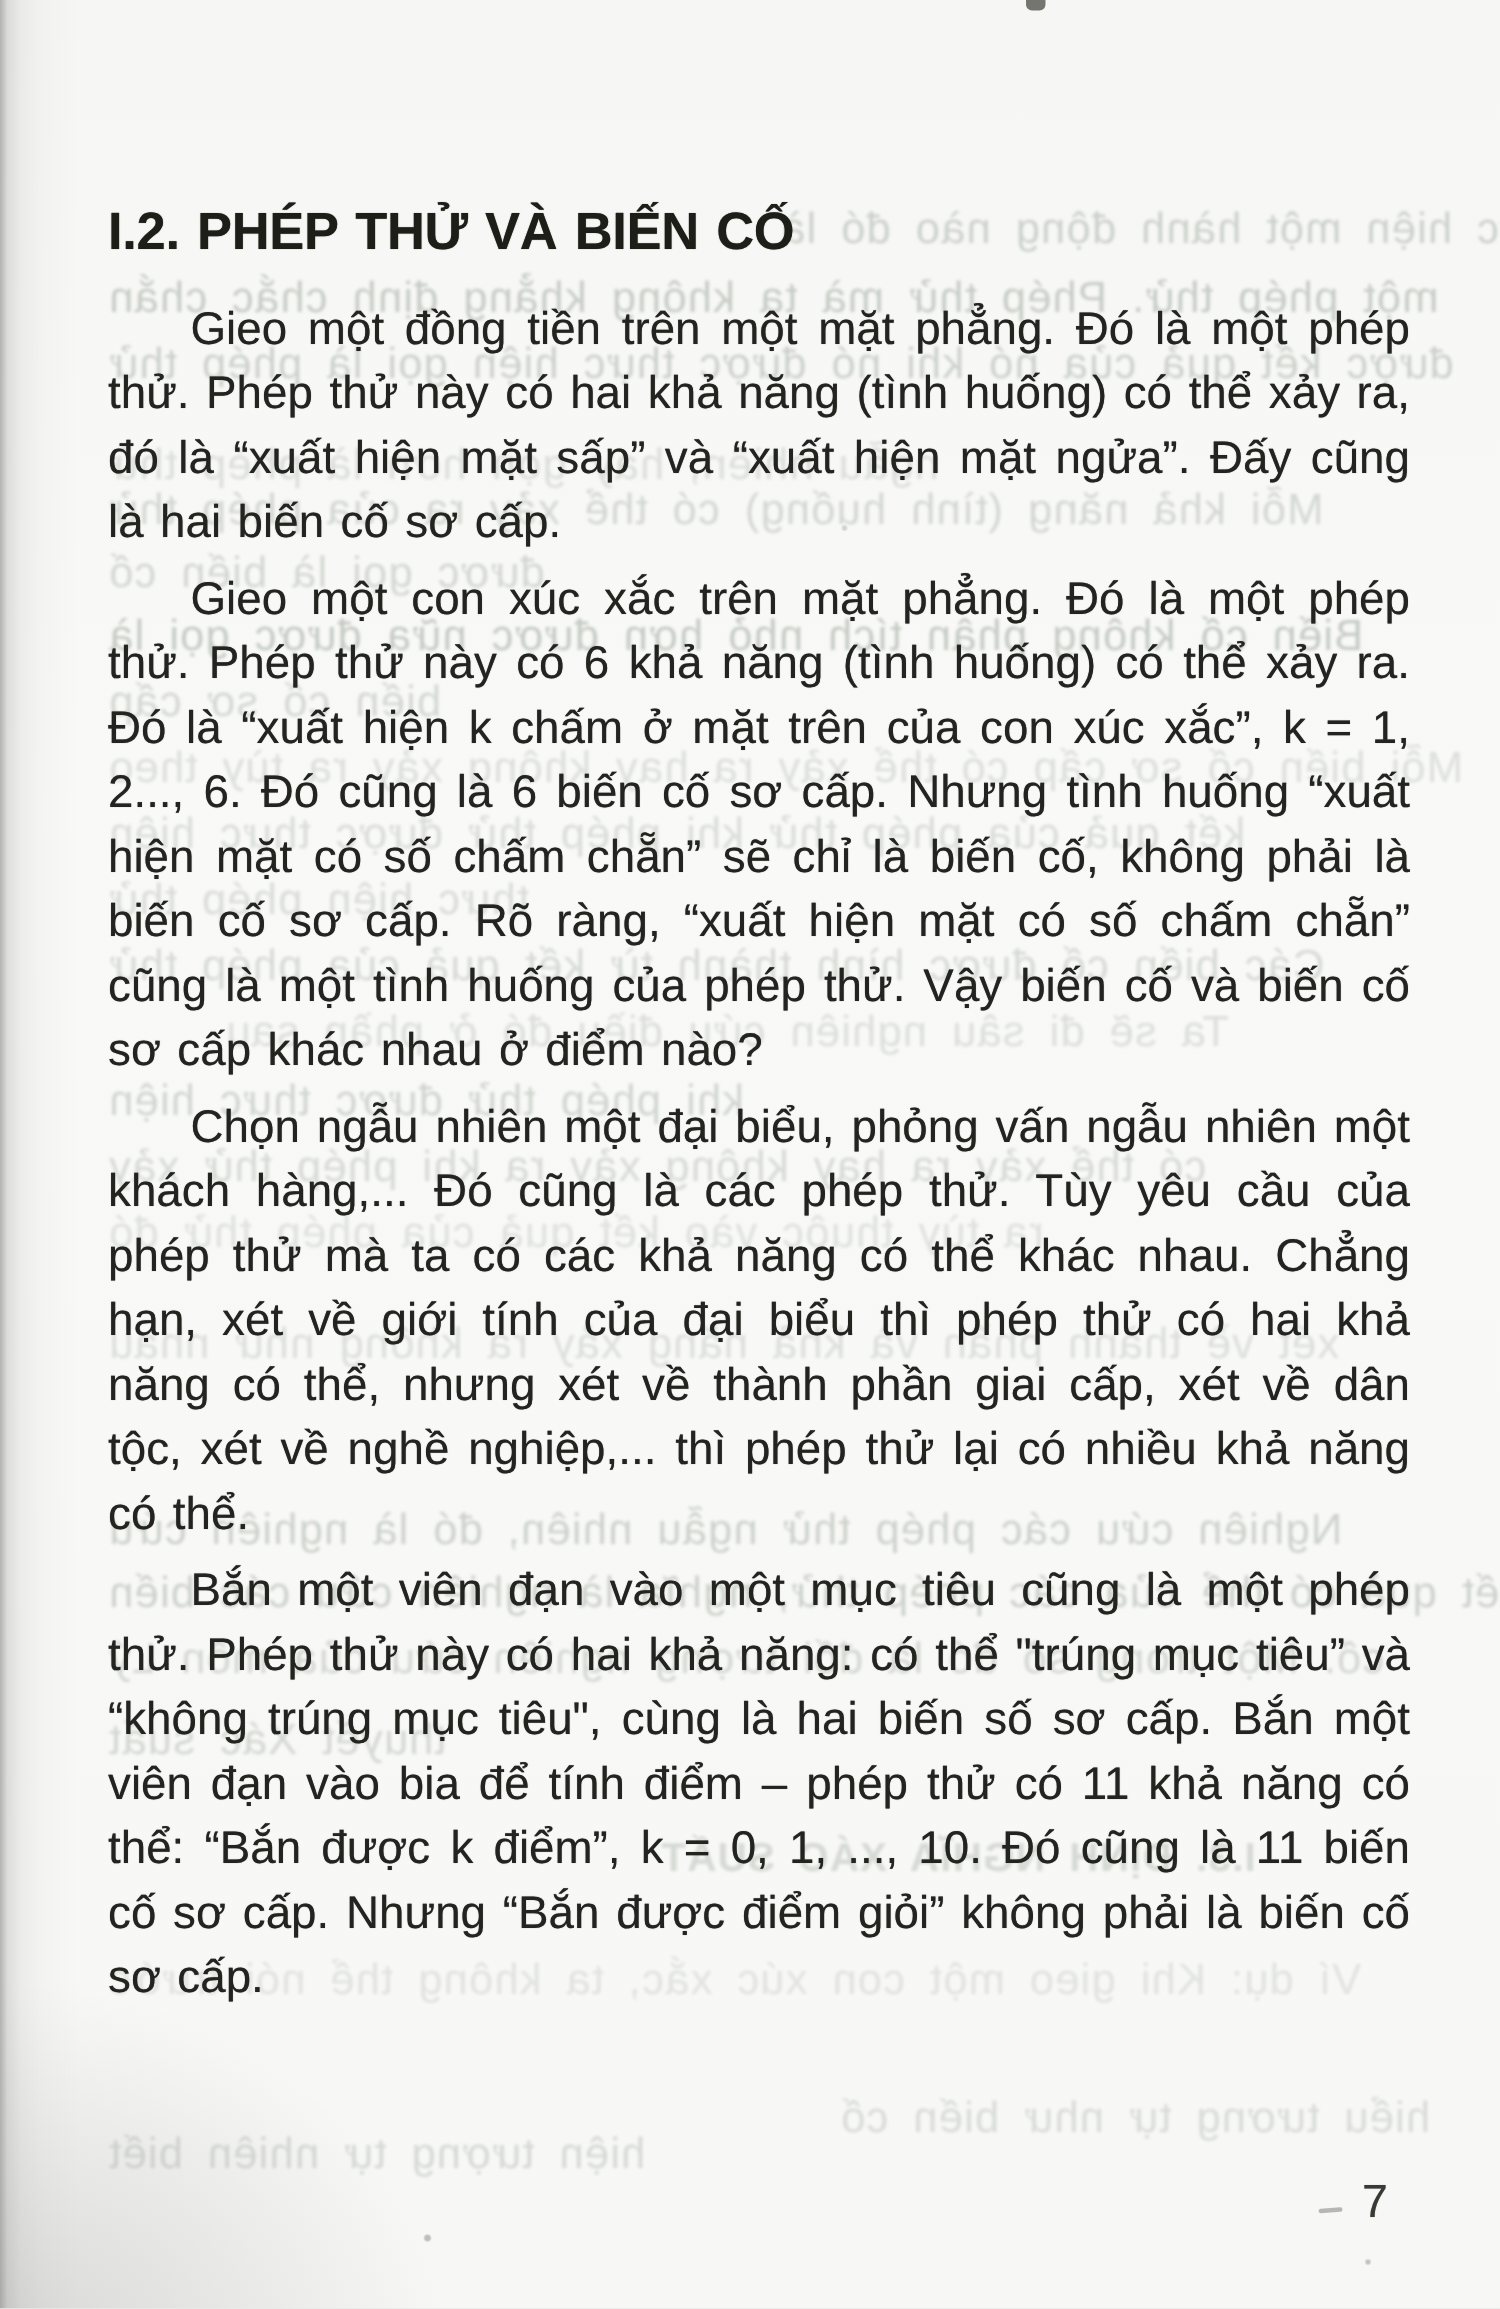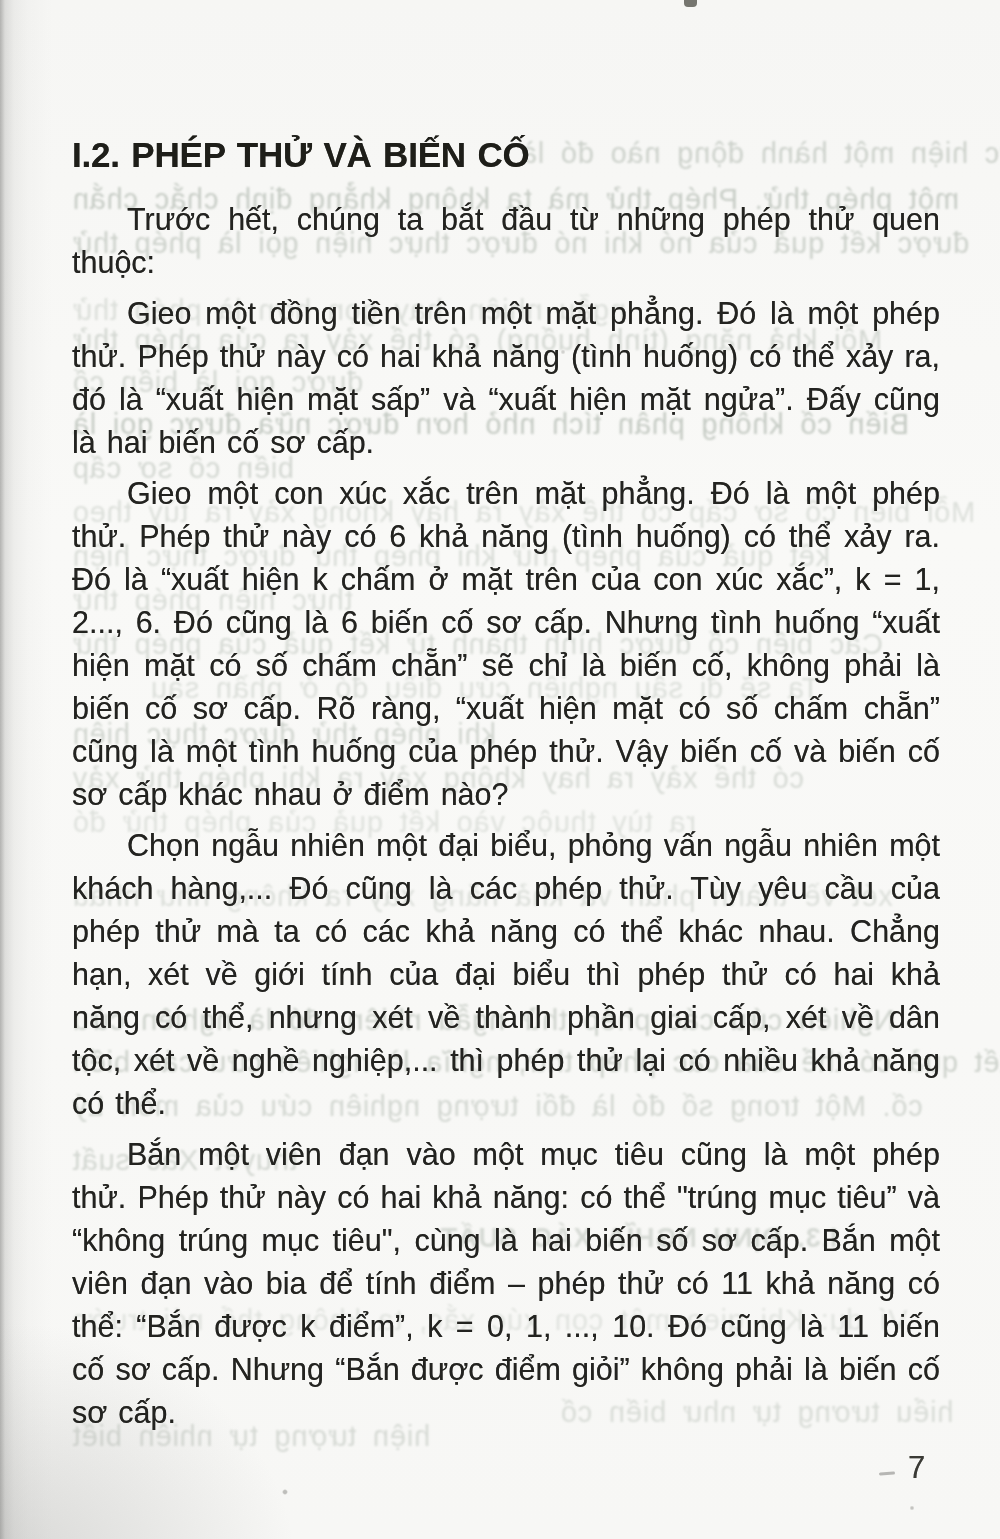--- a/index.html
+++ b/index.html
@@ -107,21 +107,20 @@
       <div class="bleed-line" style="top: 1300px; left: 72px; opacity: 0.16;">Ví dụ: Khi gieo một con xúc xắc, ta không thể nói trước</div>
       <div class="bleed-line" style="top: 1392px; left: 560px; opacity: 0.22;">hiểu tương tự như biến cố</div>
       <div class="bleed-line" style="top: 1416px; left: 72px; opacity: 0.24;">hiện tượng tự nhiên biết</div>
     </div>
   <div class="edge-shadow"></div>
   <div class="corner-shade"></div>
   <div class="top-mark"></div>
 
   <div class="content">
     <h1>I.2. PHÉP THỬ VÀ BIẾN CỐ</h1>
-    <p>Trước hết, chúng ta bắt đầu từ những phép thử quen thuộc:</p>
     <p>Gieo một đồng tiền trên một mặt phẳng. Đó là một phép thử. Phép thử này có hai khả năng (tình huống) có thể xảy ra, đó là “xuất hiện mặt sấp” và “xuất hiện mặt ngửa”. Đấy cũng là hai biến cố sơ cấp.</p>
     <p>Gieo một con xúc xắc trên mặt phẳng. Đó là một phép thử. Phép thử này có 6 khả năng (tình huống) có thể xảy ra. Đó là “xuất hiện k chấm ở mặt trên của con xúc xắc”, k = 1, 2..., 6. Đó cũng là 6 biến cố sơ cấp. Nhưng tình huống “xuất hiện mặt có số chấm chẵn” sẽ chỉ là biến cố, không phải là biến cố sơ cấp. Rõ ràng, “xuất hiện mặt có số chấm chẵn” cũng là một tình huống của phép thử. Vậy biến cố và biến cố sơ cấp khác nhau ở điểm nào?</p>
     <p>Chọn ngẫu nhiên một đại biểu, phỏng vấn ngẫu nhiên một khách hàng,... Đó cũng là các phép thử. Tùy yêu cầu của phép thử mà ta có các khả năng có thể khác nhau. Chẳng hạn, xét về giới tính của đại biểu thì phép thử có hai khả năng có thể, nhưng xét về thành phần giai cấp, xét về dân tộc, xét về nghề nghiệp,... thì phép thử lại có nhiều khả năng có thể.</p>
     <p>Bắn một viên đạn vào một mục tiêu cũng là một phép thử. Phép thử này có hai khả năng: có thể "trúng mục tiêu” và “không trúng mục tiêu", cùng là hai biến số sơ cấp. Bắn một viên đạn vào bia để tính điểm – phép thử có 11 khả năng có thể: “Bắn được k điểm”, k = 0, 1, ..., 10. Đó cũng là 11 biến cố sơ cấp. Nhưng “Bắn được điểm giỏi” không phải là biến cố sơ cấp.</p>
   </div>
 
   <div class="dash-mark"></div>
   <div class="page-number">7</div>
 </div>
 

